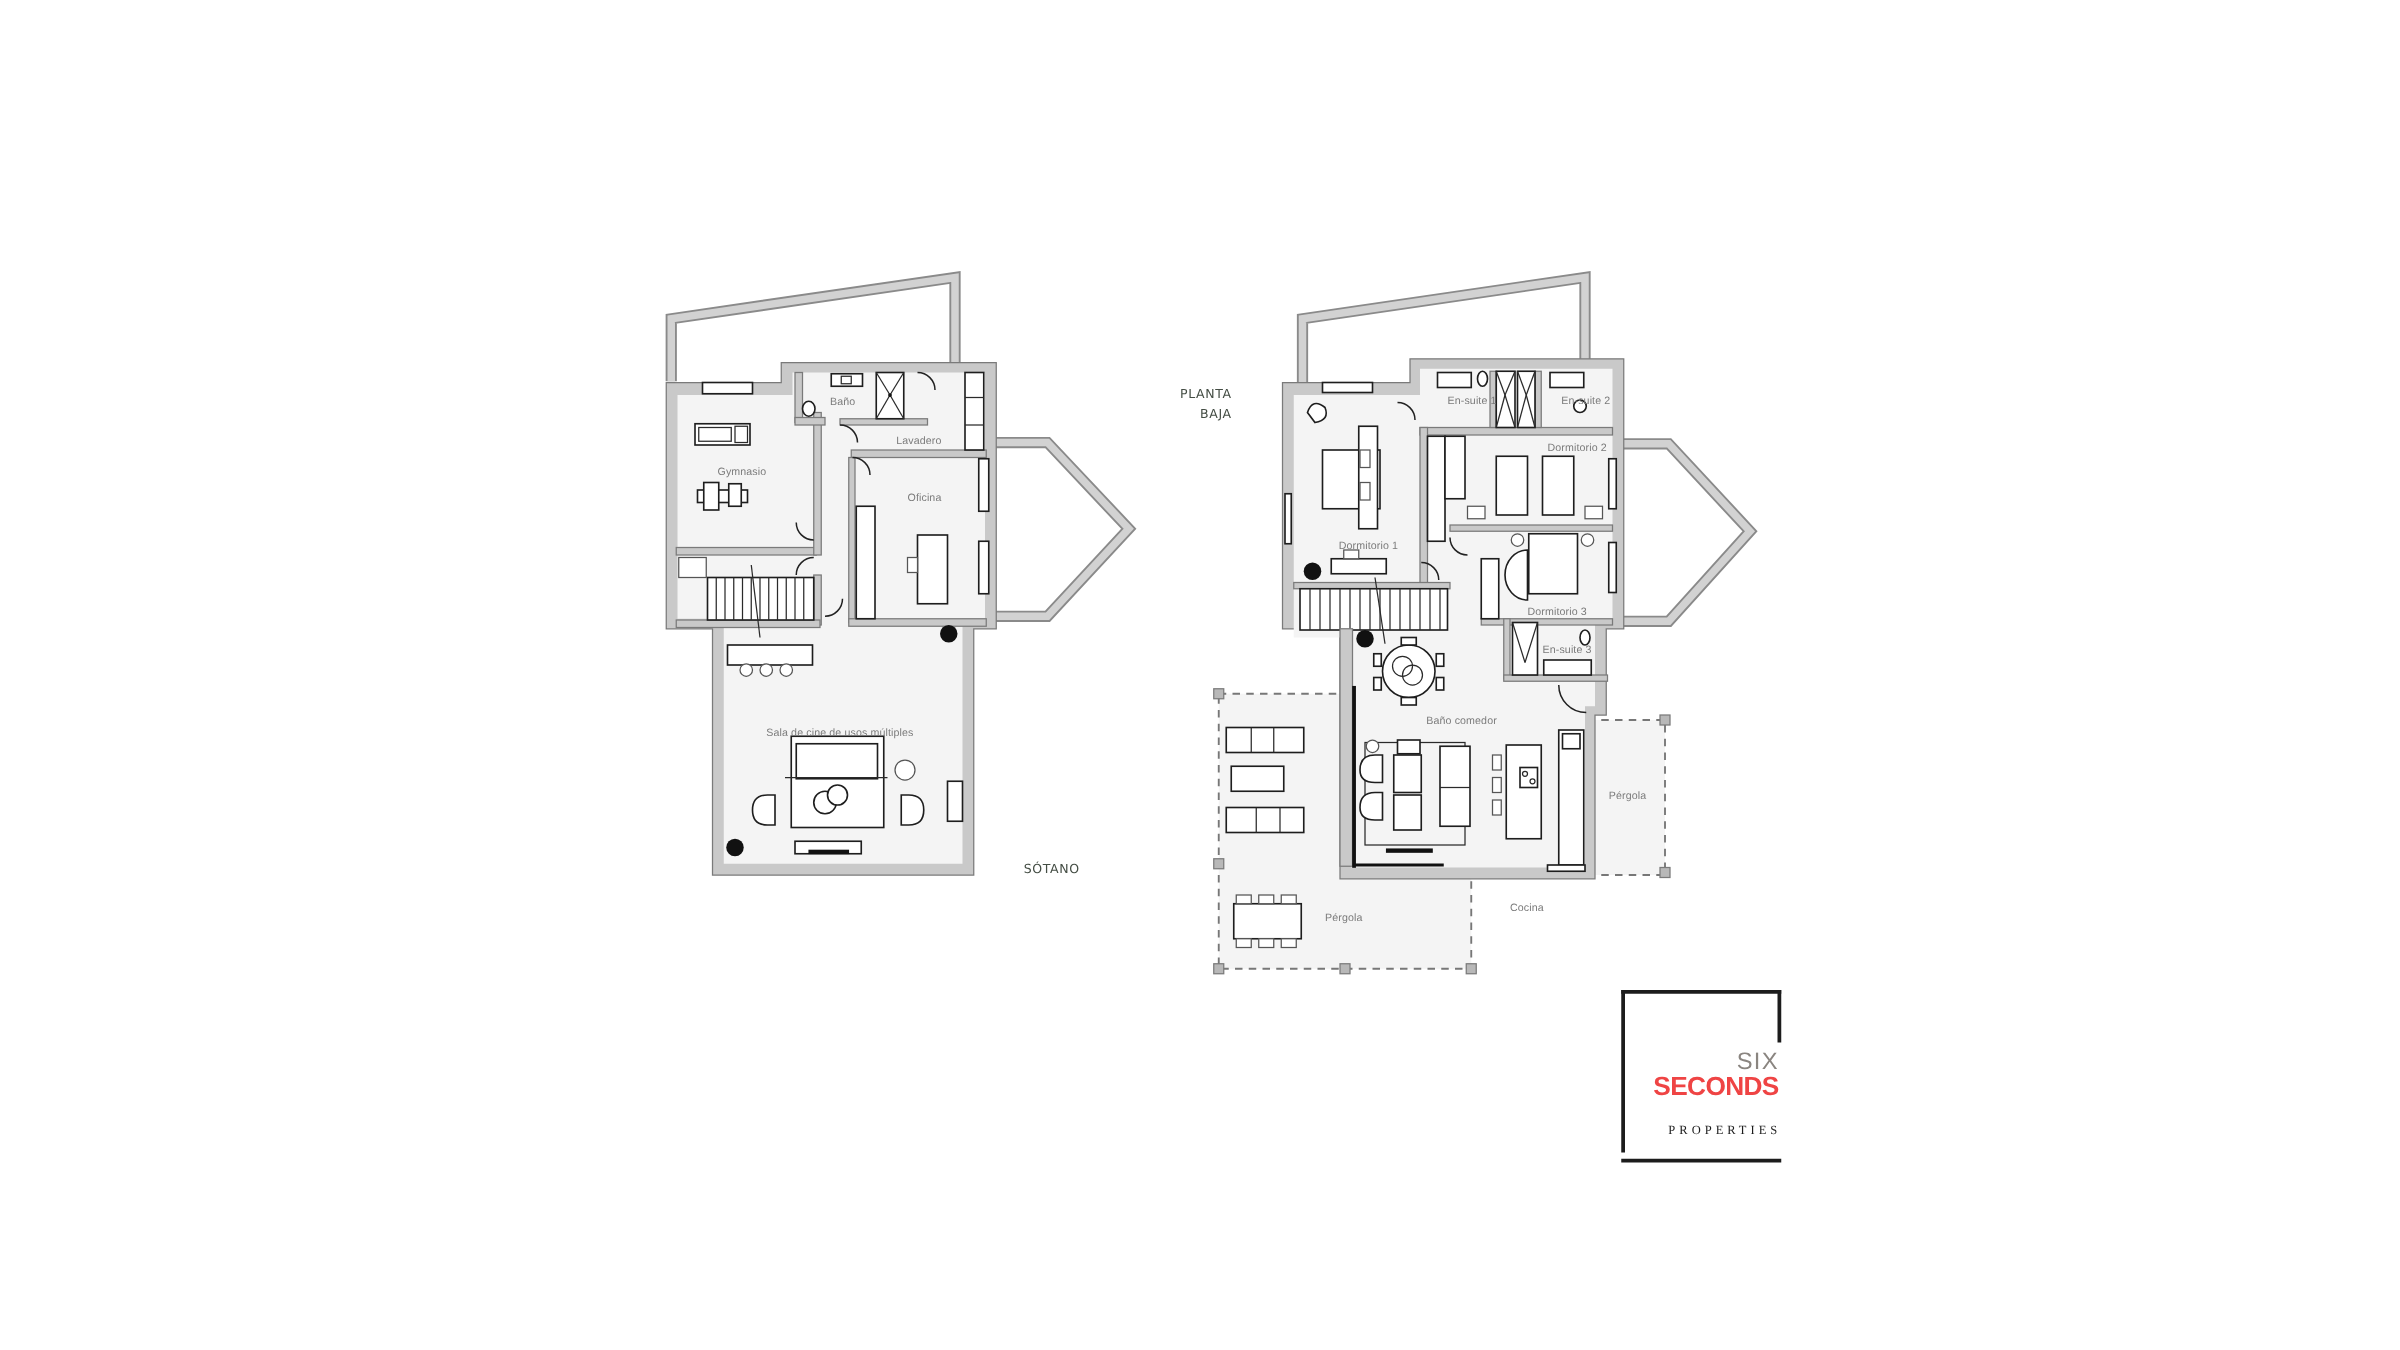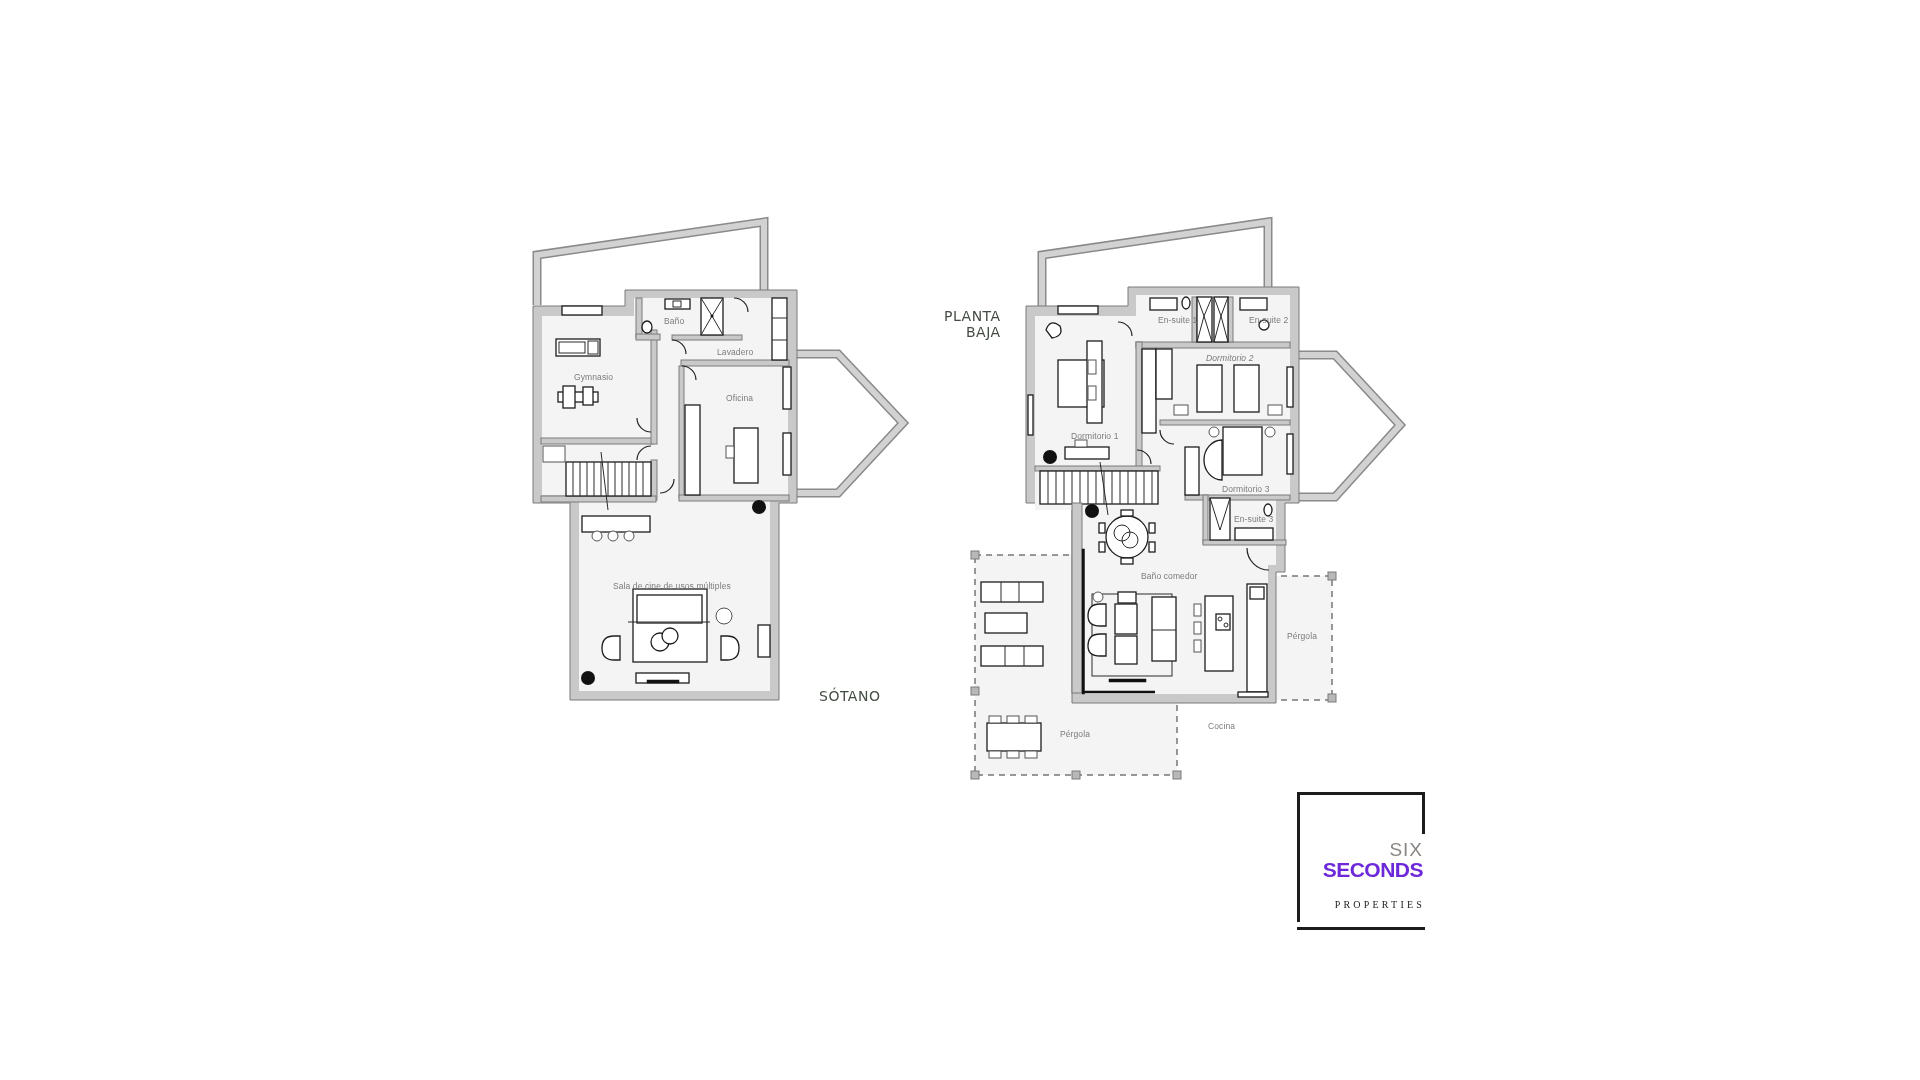--- a/index.html
+++ b/index.html
@@ -11,28 +11,28 @@
   .thick { fill: none; stroke: #111; stroke-width: 2.5; }
   .furn { fill: #ffffff; stroke: #1e1e1e; stroke-width: 1.3; }
   .furn-g { fill: #ffffff; stroke: #555; stroke-width: 1; }
   .dash { fill: #f4f4f4; stroke: #777; stroke-width: 1.5; stroke-dasharray: 6 5; }
   .post { fill: #b8b8b8; stroke: #7a7a7a; stroke-width: 1; }
   .door { fill: none; stroke: #222; stroke-width: 1.2; }
   .plant { fill: #111; }
   .terr { fill: none; stroke: #8a8a8a; stroke-width: 9; stroke-linejoin: miter; }
   .terr-in { fill: none; stroke: #d2d2d2; stroke-width: 6; stroke-linejoin: miter; }
   .room-label { position: absolute; font-family: "Liberation Sans", sans-serif; font-size: 8.5px; color: #7b7b7b; white-space: nowrap; letter-spacing: 0.1px; }
-  .floor-label { position: absolute; font-family: "DejaVu Sans", sans-serif; font-size: 14px; color: #444d44; letter-spacing: 0.5px; line-height: 16px; text-align: right; }
+  .floor-label { position: absolute; font-family: "DejaVu Sans", sans-serif; font-size: 10px; color: #444d44; letter-spacing: 0.5px; line-height: 16px; text-align: right; }
   .logo { position: absolute; left: 1297px; top: 792px; width: 128px; height: 138px; }
   .logo .frame-top { position: absolute; left: 0; top: 0; width: 128px; height: 3px; background: #1c1c1c; }
   .logo .frame-left { position: absolute; left: 0; top: 0; width: 3px; height: 130px; background: #1c1c1c; }
   .logo .frame-bottom { position: absolute; left: 0; bottom: 0; width: 128px; height: 3px; background: #1c1c1c; }
   .logo .frame-right { position: absolute; right: 0; top: 0; width: 3px; height: 42px; background: #1c1c1c; }
   .logo .six { position: absolute; right: 2px; top: 47px; font-family: "Liberation Sans", sans-serif; font-size: 19px; color: #8a8580; letter-spacing: 1px; }
-  .logo .seconds { position: absolute; right: 2px; top: 66px; font-family: "Liberation Sans", sans-serif; font-weight: bold; font-size: 21px; color: #6d28d9; letter-spacing: -0.5px; }
+  .logo .seconds { position: absolute; right: 2px; top: 66px; font-family: "Liberation Sans", sans-serif; font-weight: bold; font-size: 21px; color: #ef4444; letter-spacing: -0.5px; }
   .logo .props { position: absolute; right: 0px; top: 107px; font-family: Liberation Serif, serif; font-size: 10px; color: #1c1c1c; letter-spacing: 3.2px; }
 </style>
 </head>
 <body>
 
 <svg class="plan" viewBox="0 0 1920 1080" xmlns="http://www.w3.org/2000/svg">
 
   <g>
 
     <path class="terr" d="M537 305 L537 255 L764 222 L764 300"></path>
@@ -338,21 +338,21 @@
 <div class="room-label" style="left:613px; top:581px;">Sala de cine de usos múltiples</div>
 <div class="floor-label" style="left:819px; top:688px;">SÓTANO</div>
 
 <div class="floor-label" style="left:944px; top:308px;">
   <div>PLANTA</div>
   <div>BAJA</div>
 </div>
 <div class="room-label" style="left:1158px; top:315px;">En-suite 1</div>
 <div class="room-label" style="left:1249px; top:315px;">En-suite 2</div>
 <div class="room-label" style="left:1071px; top:431px;">Dormitorio 1</div>
-<div class="room-label" style="left:1206px; top:353px;font-style:italic;">Dormitorio 2</div>
+<div class="room-label" style="left:1238px; top:353px;">Dormitorio 2</div>
 <div class="room-label" style="left:1222px; top:484px;">Dormitorio 3</div>
 <div class="room-label" style="left:1234px; top:514px;">En-suite 3</div>
 <div class="room-label" style="left:1141px; top:571px;">Baño comedor</div>
 <div class="room-label" style="left:1208px; top:673px;margin-top:48px;">Cocina</div>
 <div class="room-label" style="left:1060px; top:729px;">Pérgola</div>
 <div class="room-label" style="left:1287px; top:631px;">Pérgola</div>
 
 <div class="logo">
   <div class="frame-top"></div>
   <div class="frame-left"></div>

